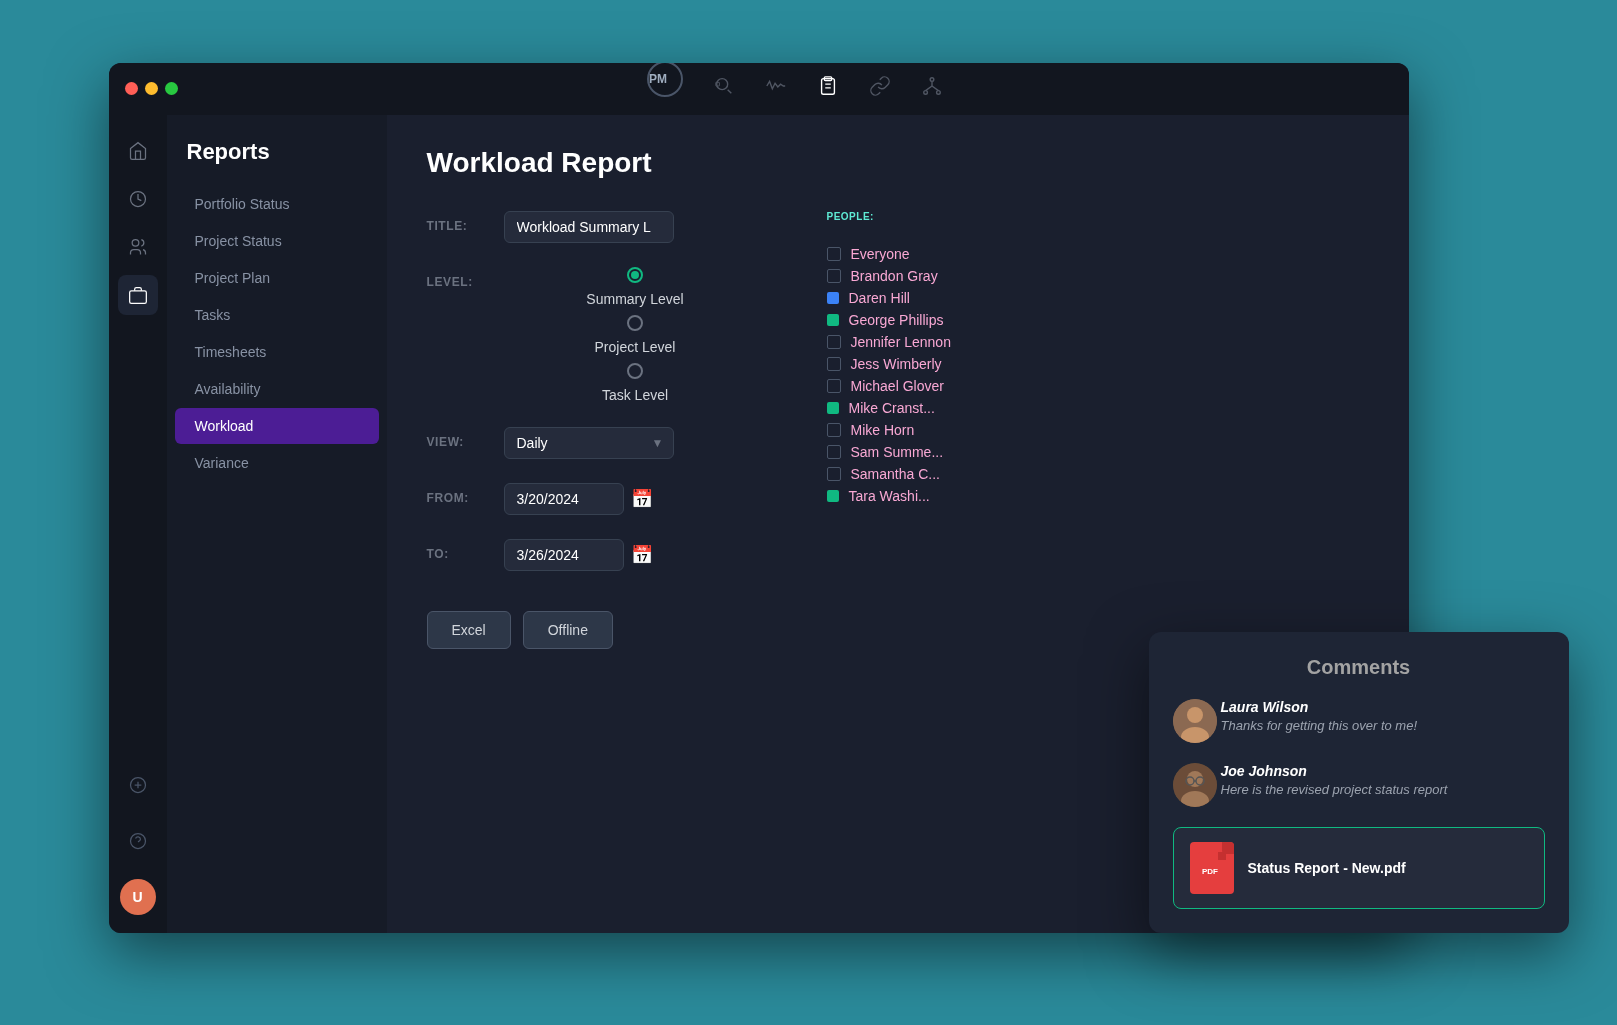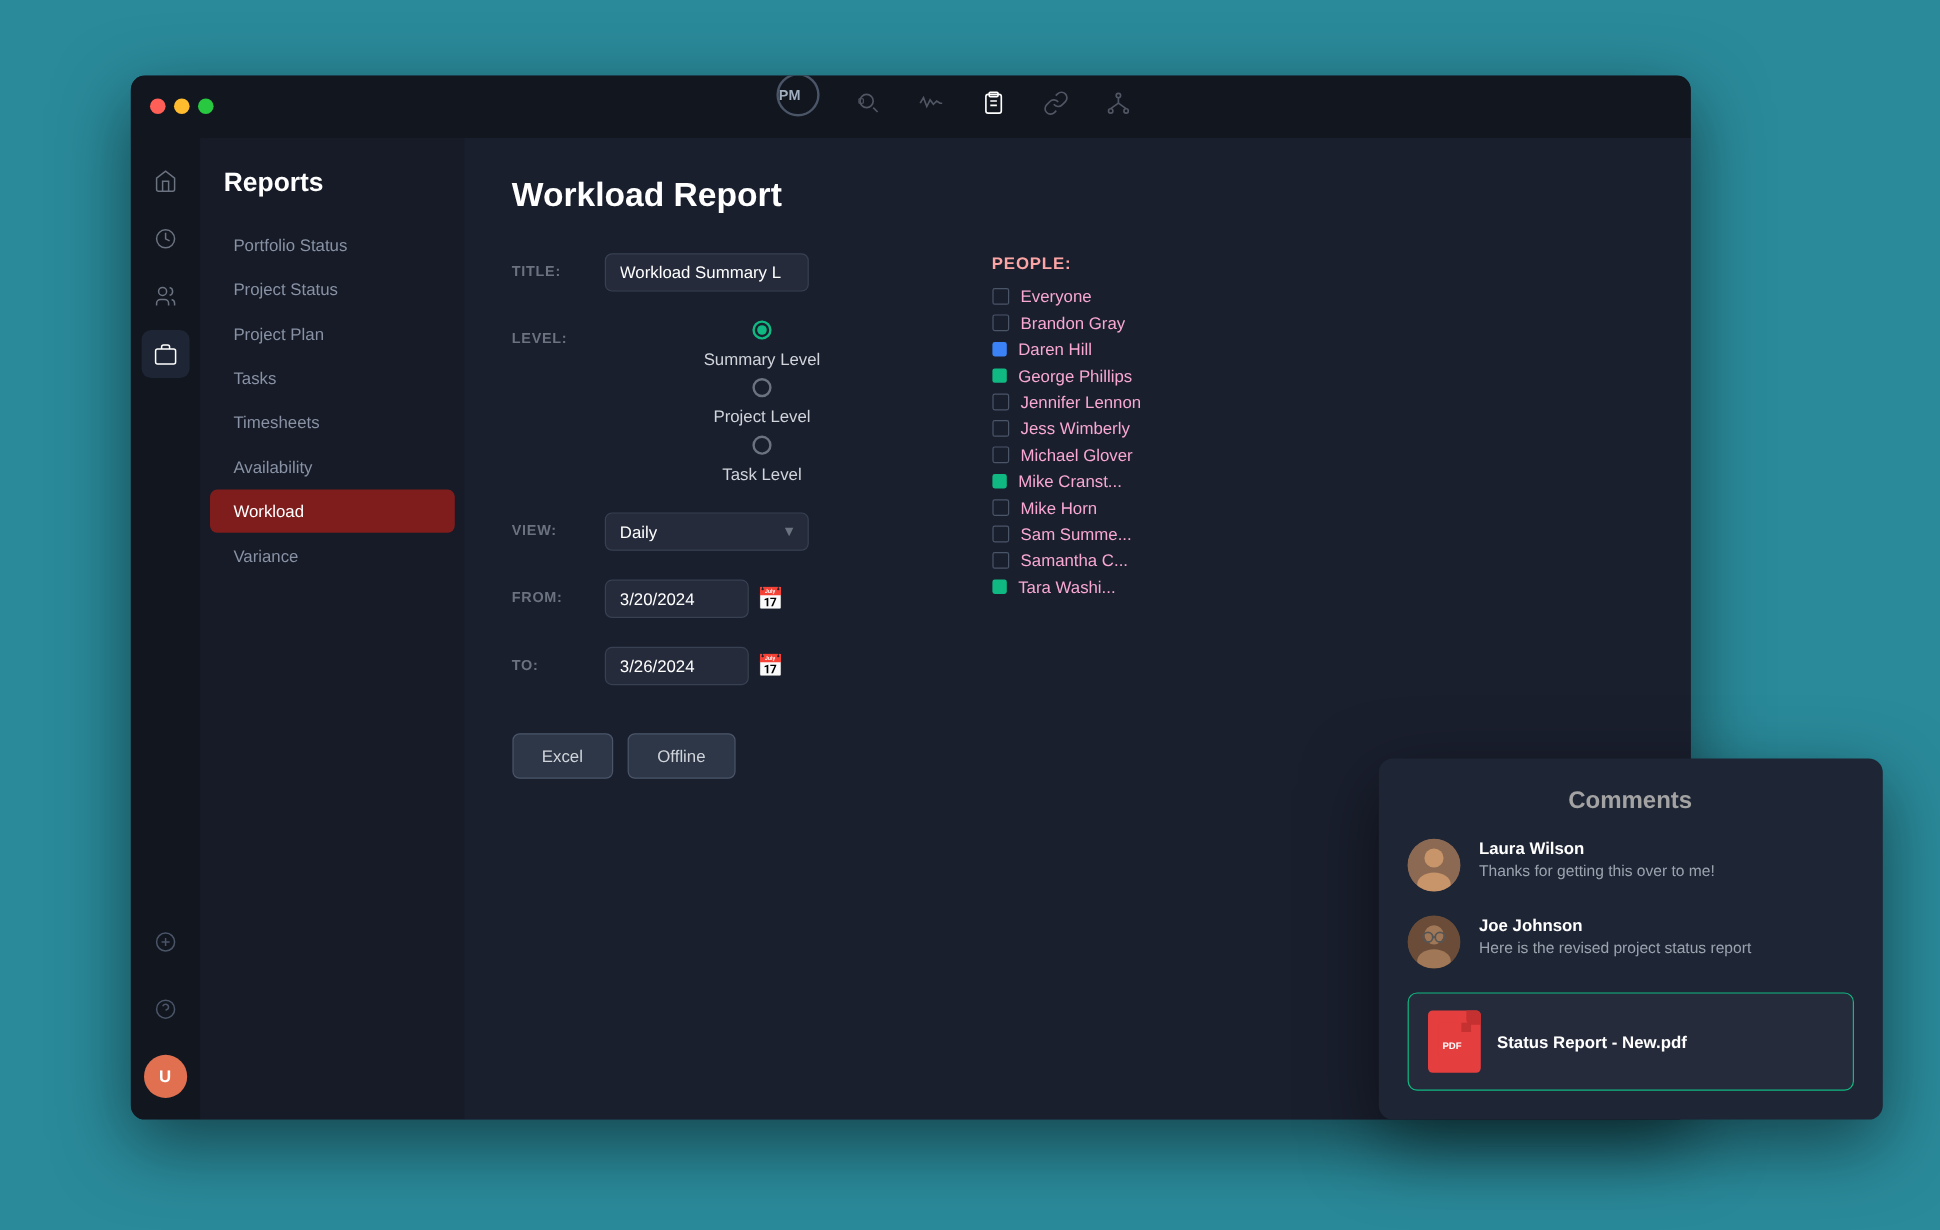--- a/index.html
+++ b/index.html
@@ -143,21 +143,21 @@
     }
     .reports-nav-item {
       padding: 10px 20px;
       color: #8892a4;
       font-size: 14px;
       cursor: pointer;
       border-radius: 6px;
       margin: 1px 8px;
     }
     .reports-nav-item.active {
-      background: #7f1d1d;
+      background: #4c1d95;
       color: #ffffff;
     }
     
     .main-content {
       flex: 1;
       background: #1a1f2e;
       padding: 32px 40px;
       overflow-y: auto;
     }
     .report-title {
@@ -279,25 +279,25 @@
       width: 120px;
       outline: none;
     }
     .cal-icon {
       color: #6b7280;
       font-size: 18px;
       cursor: pointer;
     }
     
     .people-label {
-      font-size: 14px;
+      font-size: 10px;
       font-weight: 600;
-      color: #fca5a5;
+      color: #5eead4;
       letter-spacing: 0.05em;
-      margin-bottom: 12px;
+      margin-bottom: 24px;
     }
     .people-list {
       display: flex;
       flex-direction: column;
       gap: 6px;
     }
     .person-item {
       display: flex;
       align-items: center;
       gap: 10px;
@@ -354,22 +354,23 @@
     }
     .comments-title {
       font-size: 20px;
       font-weight: 600;
       color: #a3a3a3;
       margin-bottom: 20px;
       text-align: center;
     }
     .comment-item {
       display: flex;
-      gap: 16px;
+      gap: 4px;
       margin-bottom: 20px;
+      font-style: italic;
     }
     .comment-avatar {
       width: 44px;
       height: 44px;
       border-radius: 50%;
       overflow: hidden;
       flex-shrink: 0;
       display: flex;
       align-items: center;
       justify-content: center;

